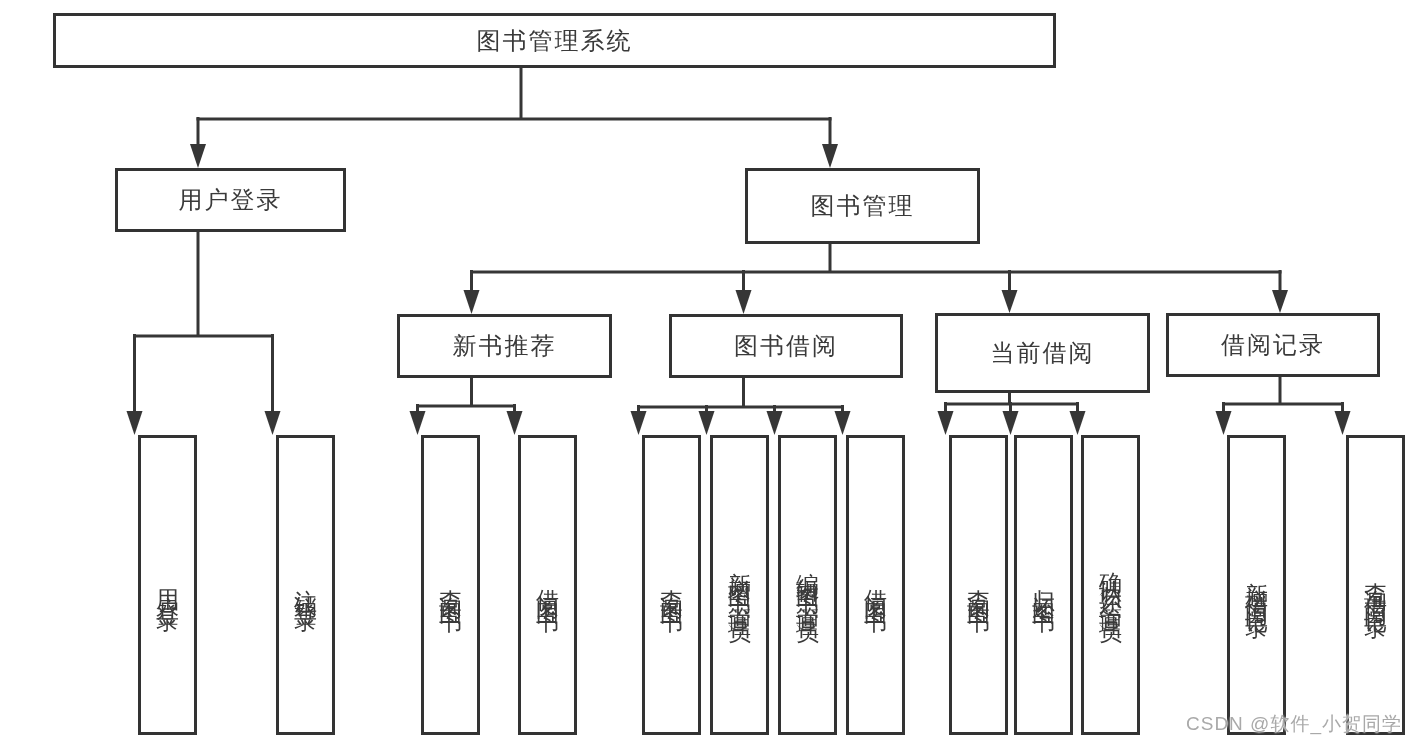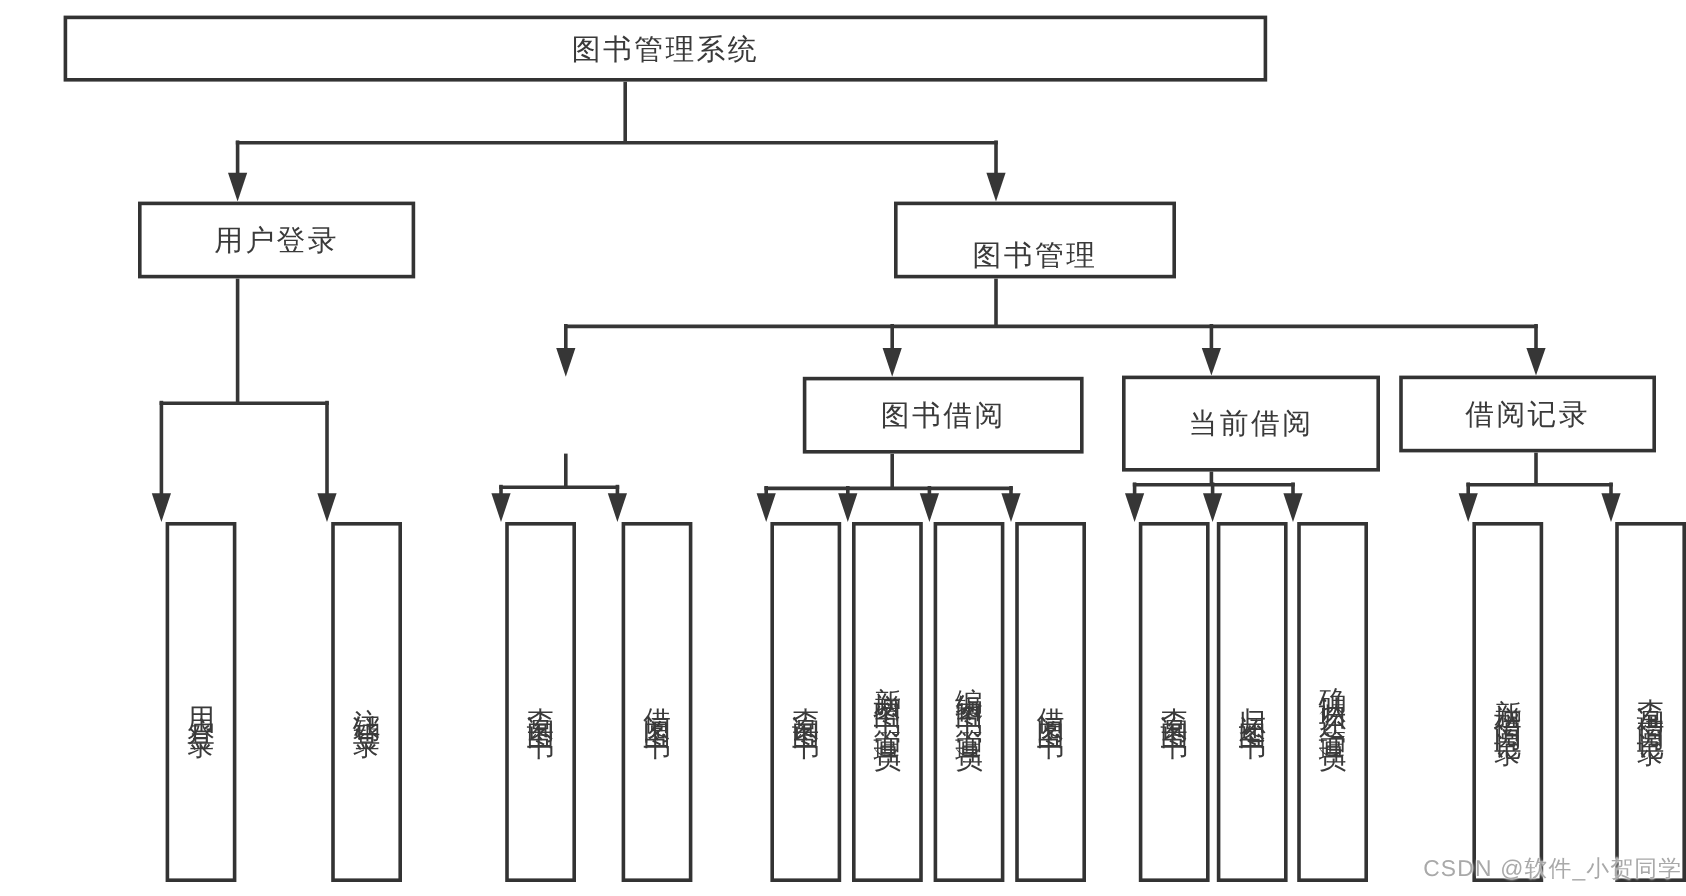--- a/index.html
+++ b/index.html
@@ -135,24 +135,27 @@
     </g>
   </svg>
 
   <div class="box" style="left:20px; top:13px; width:1003px; height:55px;">
     <span class="h-label">图书管理系统</span>
   </div>
 
   <div class="box" style="left:82px; top:168px; width:231px; height:64px;">
     <span class="h-label">用户登录</span>
   </div>
-  <div class="box" style="left:712px; top:168px; width:235px; height:64px;align-items:flex-end;">
+  <div class="box" style="left:712px; top:168px; width:235px; height:76px;">
     <span class="h-label">图书管理</span>
   </div>
 
+  <div class="box" style="left:364px; top:314px; width:215px; height:64px;">
+    <span class="h-label">新书推荐</span>
+  </div>
   <div class="box" style="left:636px; top:314px; width:234px; height:64px;">
     <span class="h-label">图书借阅</span>
   </div>
   <div class="box" style="left:902px; top:313px; width:215px; height:80px;">
     <span class="h-label">当前借阅</span>
   </div>
   <div class="box" style="left:1133px; top:313px; width:214px; height:64px;">
     <span class="h-label">借阅记录</span>
   </div>
 

